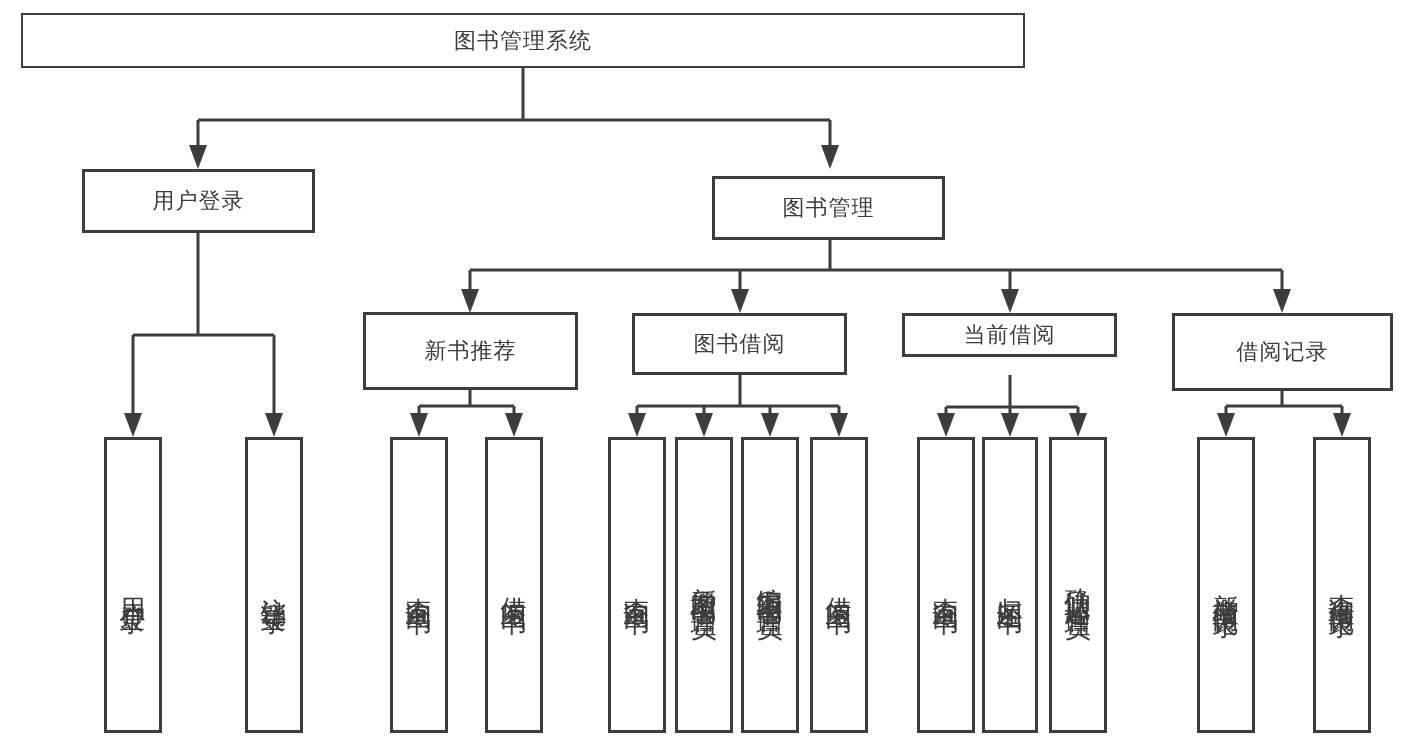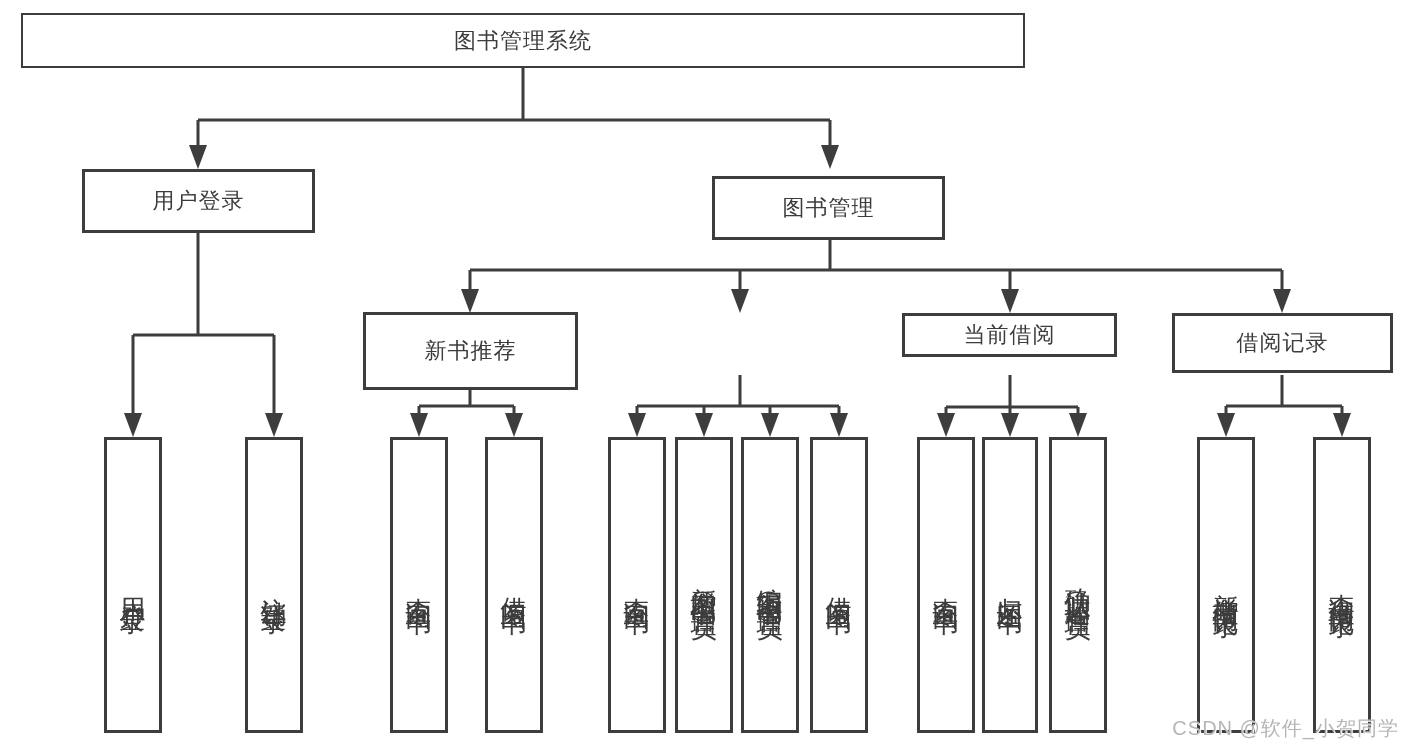--- a/index.html
+++ b/index.html
@@ -98,24 +98,27 @@
   <div class="node" style="left:82px;top:169px;width:233px;height:64px">
     <span class="lbl">用户登录</span>
   </div>
   <div class="node" style="left:712px;top:176px;width:233px;height:64px">
     <span class="lbl">图书管理</span>
   </div>
 
   <div class="node" style="left:363px;top:312px;width:215px;height:78px">
     <span class="lbl">新书推荐</span>
   </div>
+  <div class="node" style="left:632px;top:313px;width:215px;height:62px">
+    <span class="lbl">图书借阅</span>
+  </div>
   <div class="node" style="left:902px;top:313px;width:215px;height:44px">
     <span class="lbl">当前借阅</span>
   </div>
-  <div class="node" style="left:1172px;top:313px;width:221px;height:60px">
+  <div class="node" style="left:1172px;top:313px;width:221px;height:78px">
     <span class="lbl">借阅记录</span>
   </div>
 
   <div class="node leaf" style="left:104px;top:437px;width:58px;height:296px">
     <span class="lbl">用户登录</span>
   </div>
   <div class="node leaf" style="left:245px;top:437px;width:58px;height:296px">
     <span class="lbl">注销登录</span>
   </div>
 
@@ -149,15 +152,14 @@
     <span class="lbl">确认归还（管理员）</span>
   </div>
 
   <div class="node leaf" style="left:1197px;top:437px;width:58px;height:296px">
     <span class="lbl">新增借阅记录</span>
   </div>
   <div class="node leaf" style="left:1313px;top:437px;width:58px;height:296px">
     <span class="lbl">查询借阅记录</span>
   </div>
 
-  <div id="watermark">CSDN @软件_小贺同学</div>
 
 </div>
 
 </body></html>

